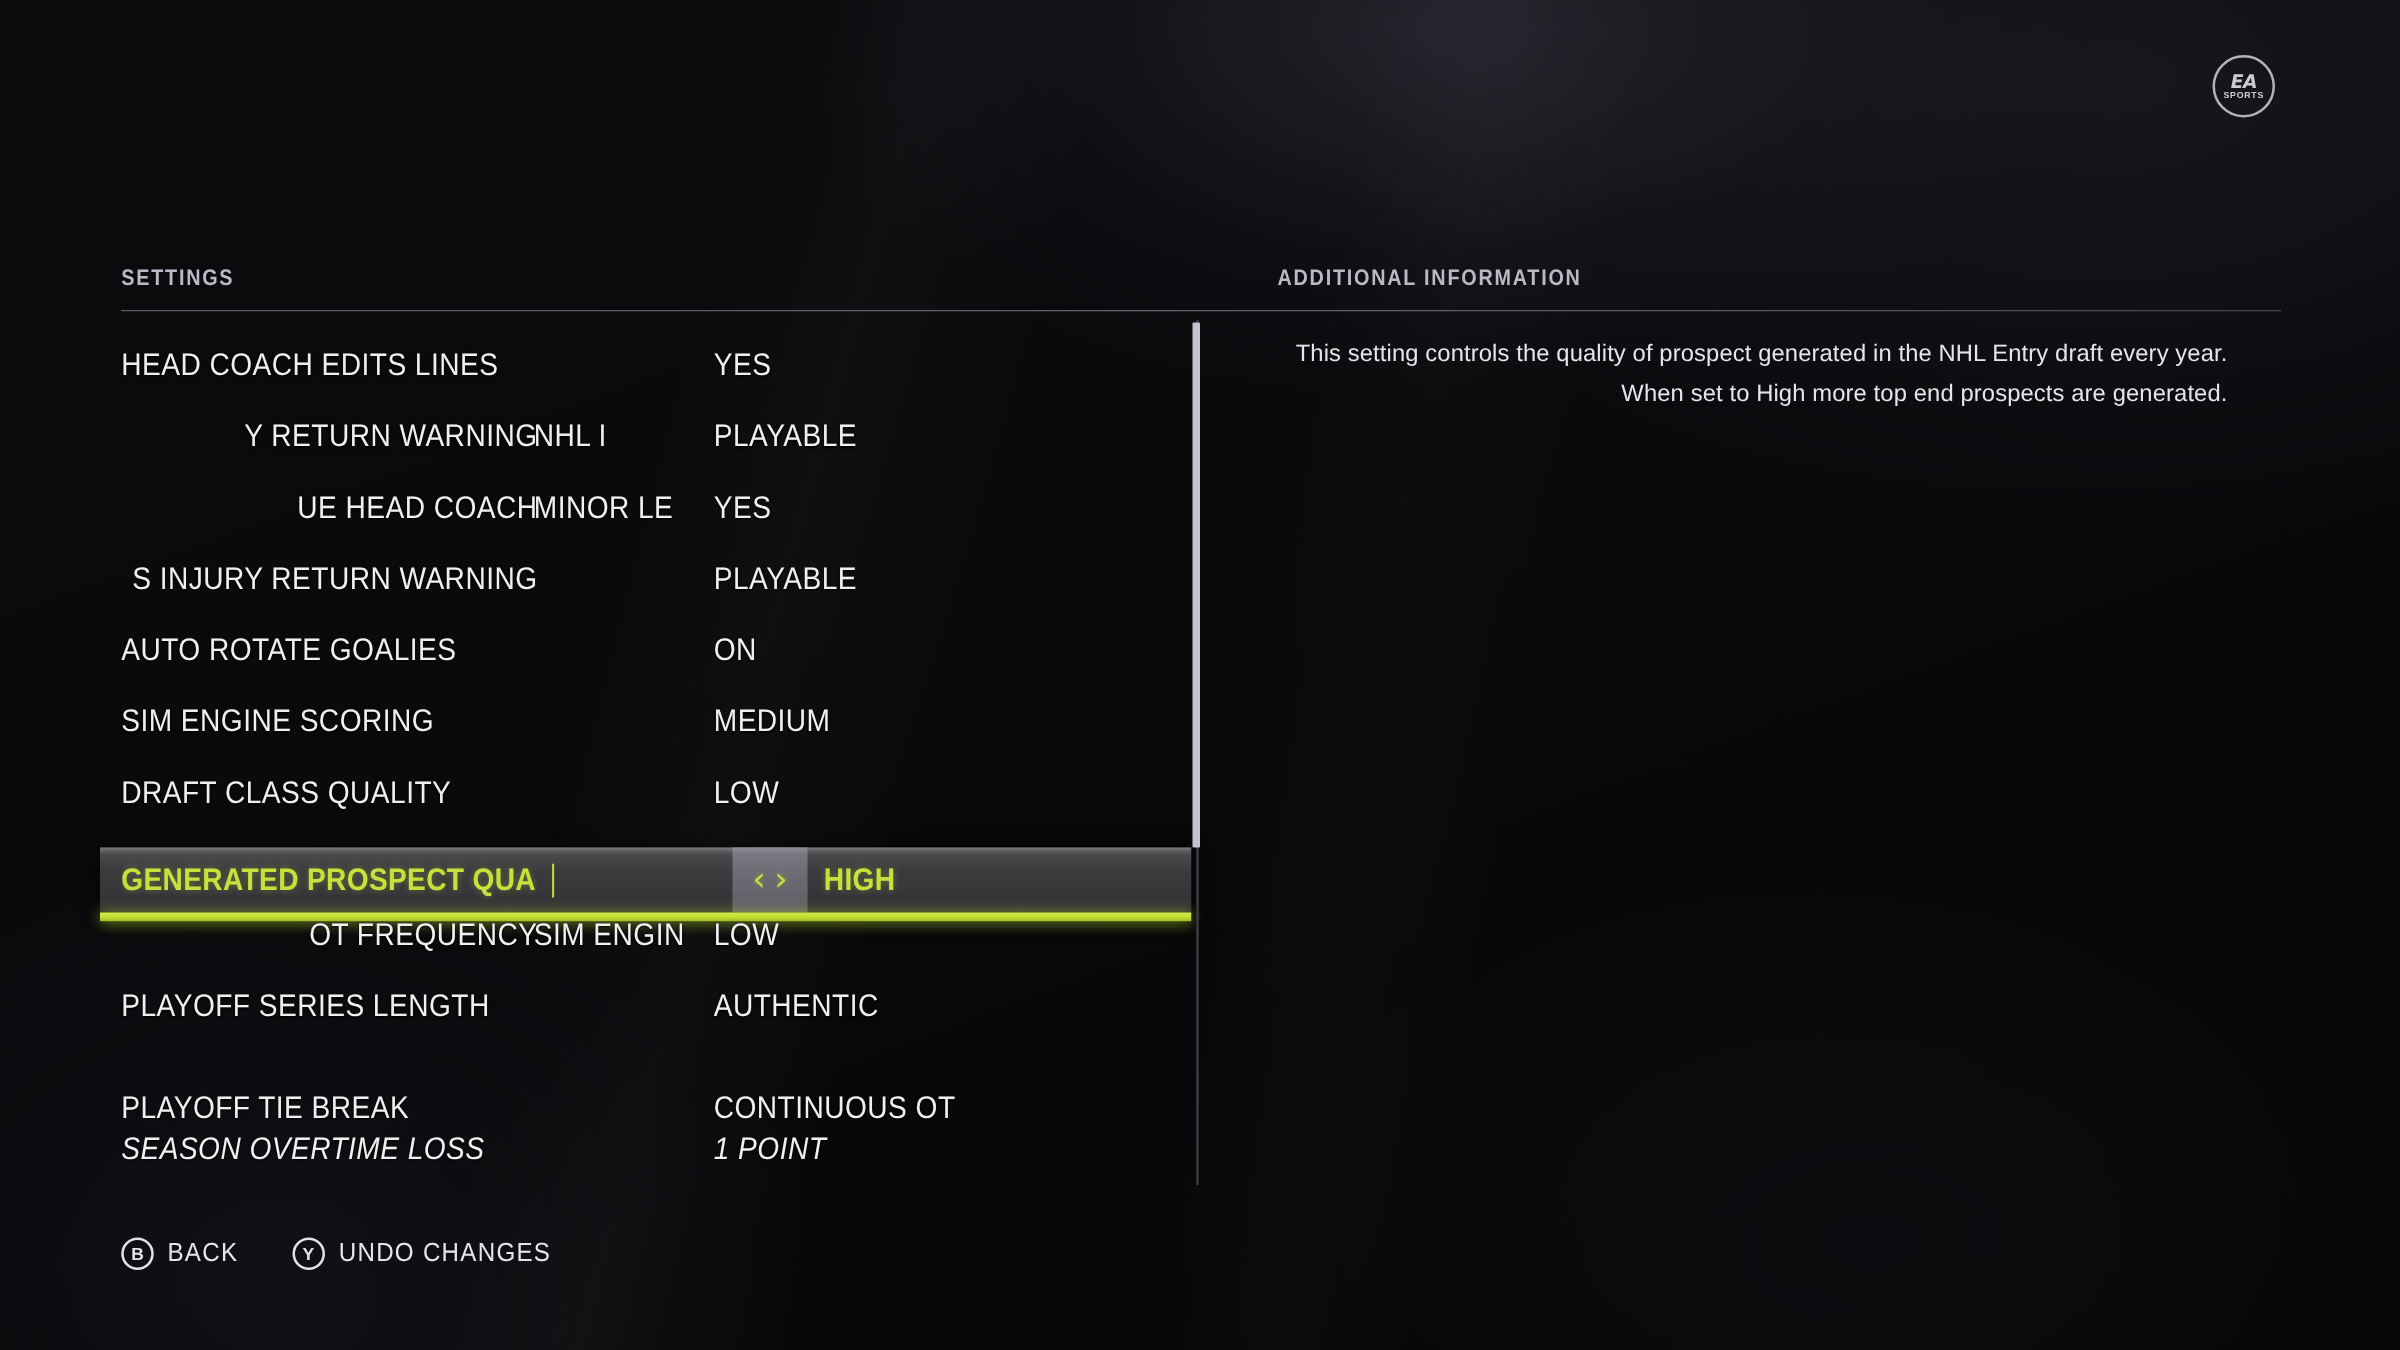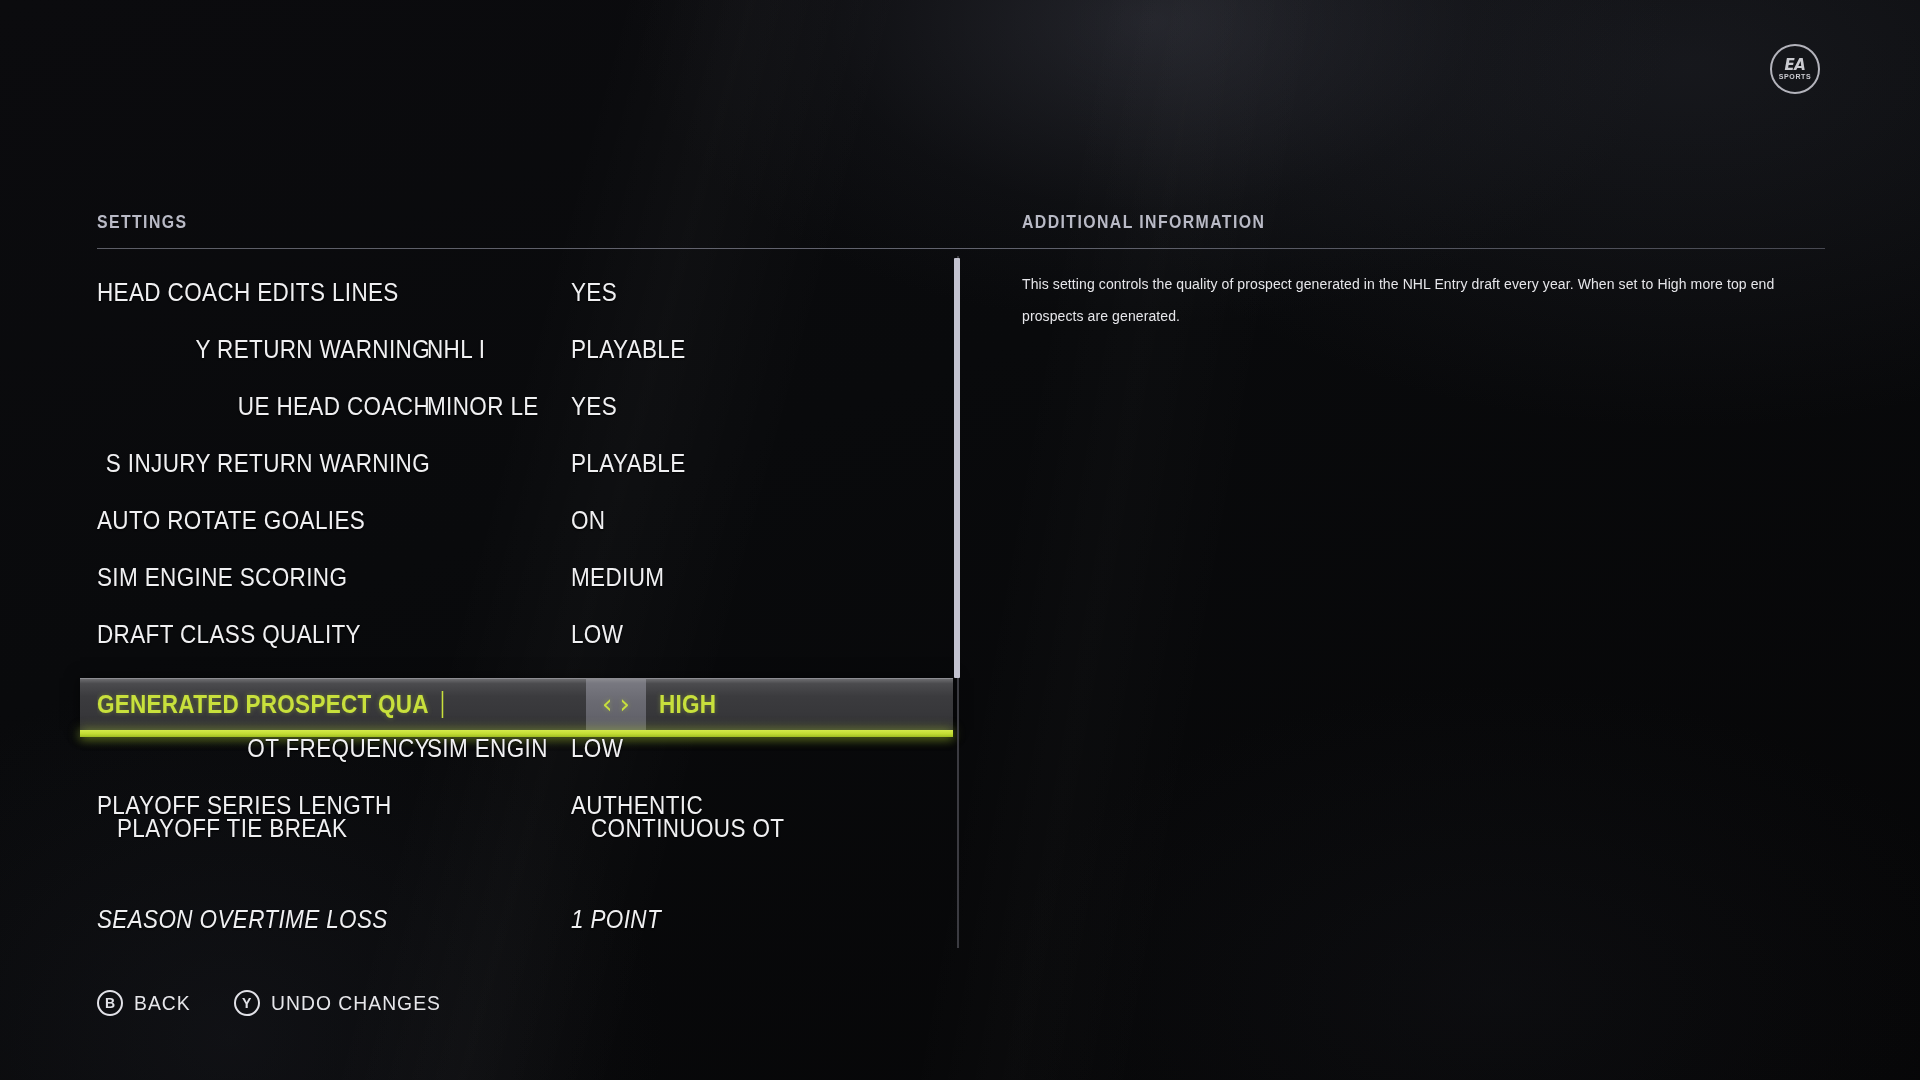--- a/index.html
+++ b/index.html
@@ -142,24 +142,25 @@
   #scroll-thumb {
     position:absolute; left:954px; top:258px;
     width:6px; height:420px;
     background:#c3c3d0;
     border-radius:1px;
   }
 
   
   #info-body {
     position:absolute; left:1022px; top:268px; width:760px;
-    font-size:14px; line-height:32px;
+    font-size:19px; line-height:32px;
     color:#e6e6ea; font-weight:400;
     font-family:"Liberation Sans", sans-serif;
     letter-spacing:0.1px;
+    text-align:right;
   }
 
   
   #prompt-bar {
     position:absolute; left:97px; top:990px;
     display:flex; align-items:center; gap:38px;
   }
   .prompt { display:flex; align-items:center; gap:11px; }
   .btn-glyph {
     width:26px; height:26px; border-radius:50%;
@@ -232,21 +233,21 @@
       </div>
       <div class="row" style="top: 456px;">
         <div class="label clip-left">OT FREQUENCY</div>
         <div class="mid">SIM ENGIN</div>
         <div class="value">LOW</div>
       </div>
       <div class="row" style="top: 513px;">
         <div class="label">PLAYOFF SERIES LENGTH</div>
         <div class="value">AUTHENTIC</div>
       </div>
-      <div class="row" style="top: 536px; margin-left: 20px;">
+      <div class="row" style="top: 594px;">
         <div class="label">PLAYOFF TIE BREAK</div>
         <div class="value">CONTINUOUS OT</div>
       </div>
       <div class="row" style="top: 627px; font-style: italic;">
         <div class="label">SEASON OVERTIME LOSS</div>
         <div class="value">1 POINT</div>
       </div>
     </div>
 
   <div id="scroll-track"></div>

